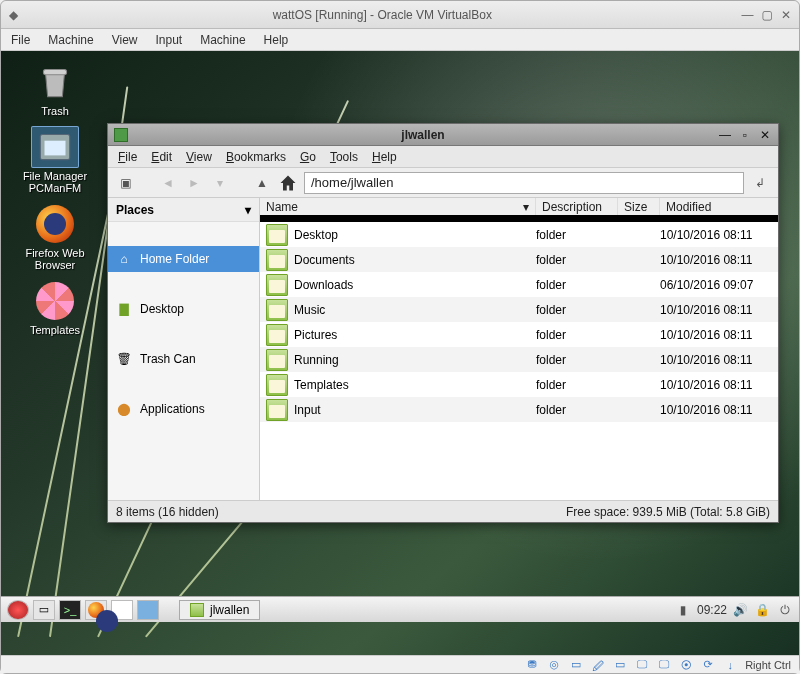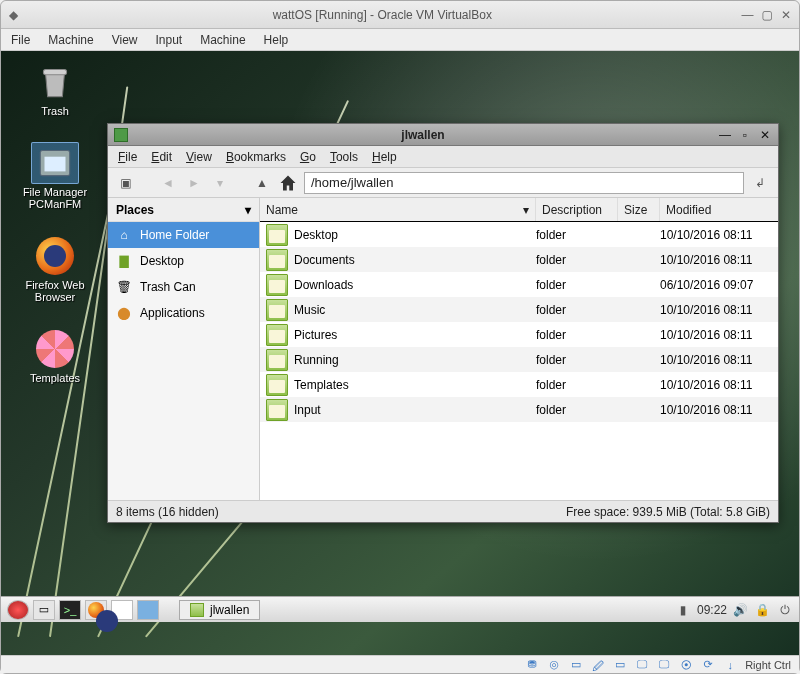--- a/index.html
+++ b/index.html
@@ -19,21 +19,21 @@
      radial-gradient(circle at 75% 30%, rgba(255,255,255,.25), transparent 45%),
      linear-gradient(140deg, #0f1f15 0%, #24382a 35%, #3b5a3d 70%, #173022 100%);
   }
   .grass { position: absolute; background: linear-gradient(#e0e9c8,#c4d49f); transform-origin: bottom center; border-radius: 2px; opacity: .85; }
   .g1 { left: 2%; bottom: 3%; width: 2px; height: 85%; transform: rotate(12deg); }
   .g2 { left: 6%; bottom: 3%; width: 2px; height: 92%; transform: rotate(8deg); }
   .g3 { left: 12%; bottom: 3%; width: 2px; height: 98%; transform: rotate(25deg); }
   .g4 { left: 18%; bottom: 3%; width: 2px; height: 90%; transform: rotate(40deg); }
 
   
-  .desk-icons { position: absolute; top: 10px; left: 10px; display: flex; flex-direction: column; gap: 25px; width: 88px; }
+  .desk-icons { position: absolute; top: 10px; left: 10px; display: flex; flex-direction: column; gap: 9px; width: 88px; }
   .desk-icon { display: flex; flex-direction: column; align-items: center; gap: 2px; color: #fff; text-align: center; text-shadow: 1px 1px 1px #000; font-size: 11px; cursor: default; }
   .desk-icon.selected .glyph { background: rgba(80,150,220,.45); box-shadow: inset 0 0 0 1px rgba(150,200,255,.7); }
   .desk-icon .glyph { width: 48px; height: 42px; display: grid; place-items: center; border-radius: 2px; }
   .glyph svg { display:block; }
   .ff-icon .inner { width:38px; height:38px; border-radius:50%; background: radial-gradient(circle at 35% 35%, #ffd24d, #e86e1a 55%, #c94210 80%); position:relative; }
   .ff-icon .inner::before { content:""; position:absolute; left:8px; top:8px; width:22px; height:22px; border-radius:50%; background:#2a3a7a; }
   .lolly { width:38px; height:38px; border-radius:50%; background: conic-gradient(#f9c 0 45deg,#e77 45deg 90deg,#f9c 90deg 135deg,#e77 135deg 180deg,#f9c 180deg 225deg,#e77 225deg 270deg,#f9c 270deg 315deg,#e77 315deg 360deg); }
 
   
   .fm-window { position: absolute; left: 106px; top: 72px; width: 672px; height: 400px; background: #f3f3f3; border: 1px solid #6a6a6a; box-shadow: 0 3px 12px rgba(0,0,0,.5); display: flex; flex-direction: column; }
@@ -42,27 +42,27 @@
   .fm-title .ftitle { flex: 1; text-align: center; font-weight: bold; color: #222; font-size: 12px; }
   .fm-title .wbtn { width: 14px; height: 14px; margin-left: 6px; color: #111; display: grid; place-items: center; font-size: 12px; cursor: default; }
   .fm-menu { height: 22px; background: #e8e8e8; display: flex; align-items: center; gap: 14px; padding: 0 10px; border-bottom: 1px solid #ccc; color: #222; }
   .fm-menu span .ul { text-decoration: underline; }
   .fm-toolbar { height: 30px; background: #eee; display: flex; align-items: center; gap: 6px; padding: 0 8px; border-bottom: 1px solid #ccc; }
   .fm-toolbar .tbtn { width: 20px; height: 20px; display: grid; place-items: center; color: #555; cursor: default; }
   .fm-toolbar .tbtn.disabled { color: #bbb; }
   .fm-toolbar .sep { width: 10px; }
   .fm-path { flex: 1; height: 22px; border: 1px solid #aaa; background: #fff; padding: 8px 6px; font-size: 13px; color: #222; }
   .fm-body { flex: 1; display: flex; min-height: 0; background: #fff; }
-  .fm-sidebar { width: 152px; border-right: 1px solid #ccc; background: #f5f5f5; display: flex; flex-direction: column; }
+  .fm-sidebar { width: 152px; border-right: 1px solid #ccc; background: #f5f5f5; display: flex; flex-direction: column; gap: 24px; }
   .fm-side-head { height: 24px; display: flex; align-items: center; justify-content: space-between; padding: 0 8px; font-weight: bold; background: #eee; border-bottom: 1px solid #ddd; }
   .fm-side-item { height: 26px; display: flex; align-items: center; gap: 8px; padding: 0 8px; cursor: default; }
   .fm-side-item.selected { background: #4a90d9; color: #fff; }
   .sicon { width: 16px; height: 16px; display: grid; place-items: center; font-size: 12px; }
   .fm-list { flex: 1; display: flex; flex-direction: column; }
-  .fm-cols { height: 24px; display: flex; background: #efefef; border-bottom: 1px solid #000000; font-size: 12px; color: #222; }
+  .fm-cols { height: 24px; display: flex; background: #efefef; border-bottom: 7px solid #000000; font-size: 12px; color: #222; }
   .col { display: flex; align-items: center; padding: 0 6px; border-right: 1px solid #ddd; }
   .col-name { flex: 1; justify-content: space-between; }
   .col-desc { width: 82px; }
   .col-size { width: 42px; }
   .col-mod  { width: 118px; border-right: none; }
   .fm-rows { flex: 1; overflow: auto; }
   .row { height: 25px; display: flex; align-items: center; font-size: 12px; }
   .row:nth-child(even) { background: #f3f3f3; }
   .row .ricon { width: 22px; height: 22px; margin: 0 6px; background: linear-gradient(#c7e19a,#8fbf4a); border: 1px solid #6fa227; border-radius: 1px; position: relative; }
   .row .ricon::after { content:""; position:absolute; left:2px; right:2px; top:5px; bottom:2px; background:#f9f6d9; border-radius:1px; }

